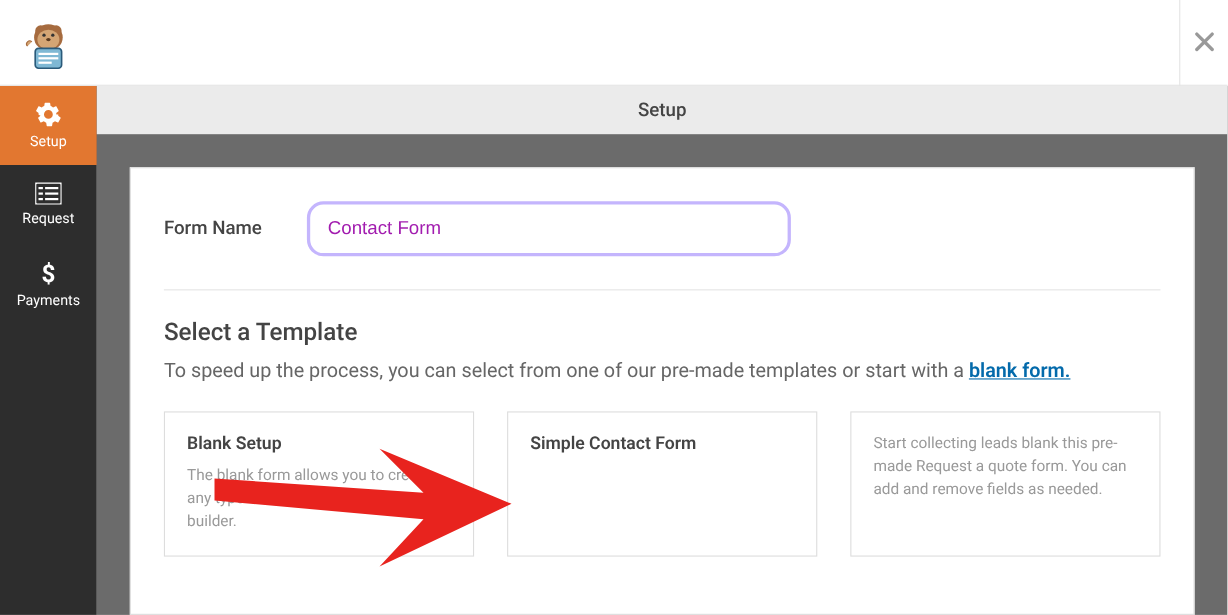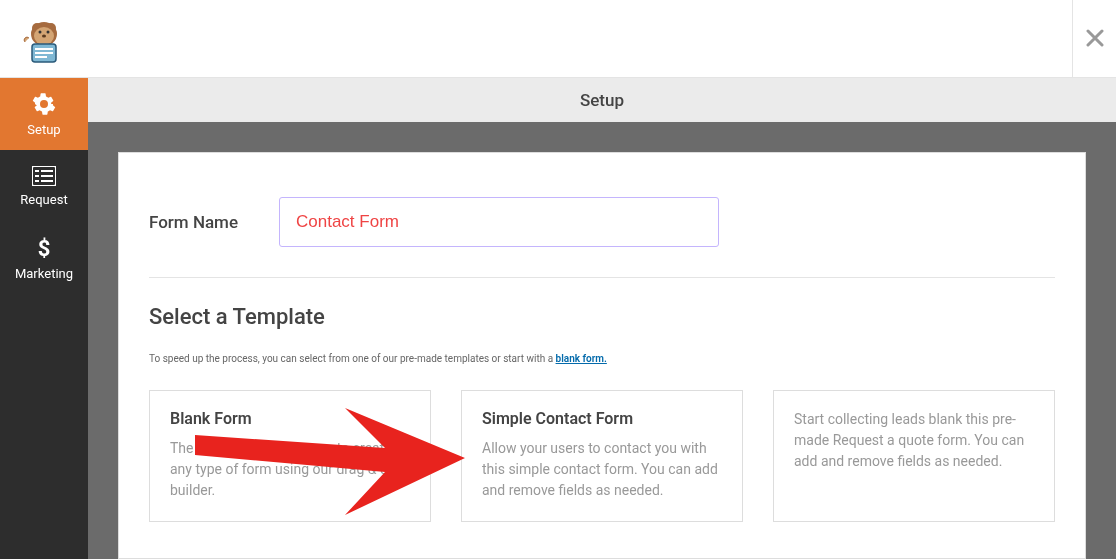--- a/index.html
+++ b/index.html
@@ -86,57 +86,57 @@
       color: #444;
       font-weight: 500;
     }
     .content-wrapper {
       flex: 1;
       padding: 30px 30px 0 30px;
       overflow: hidden;
     }
     .panel {
       background: #fff;
-      padding: 44px 30px 0 30px;
+      padding: 30px 30px 0 30px;
       height: 100%;
       border: 1px solid #ddd;
     }
     .form-name-row {
       display: flex;
       align-items: center;
       border-bottom: 1px solid #e4e4e4;
       padding-bottom: 30px;
       gap: 30px;
     }
     .form-name-label {
       font-size: 17px;
       color: #444;
       font-weight: 500;
       min-width: 100px;
     }
     .form-name-input {
       flex: 0 0 440px;
       height: 50px;
-      border: 1px solid #c4b5fd;
-      border-radius: 3px;
+      border: 3px solid #c4b5fd;
+      border-radius: 15px;
       padding: 0 16px;
       font-size: 17px;
-      color: #ef4444;
+      color: #a21caf;
     }
     .template-section {
       padding-top: 26px;
     }
     .template-title {
       font-size: 22px;
       color: #444;
       font-weight: 500;
-      margin-bottom: 24px;
+      margin-bottom: 12px;
     }
     .template-desc {
-      font-size: 10px;
+      font-size: 18px;
       color: #666;
       margin-bottom: 26px;
     }
     .template-desc a {
       color: #036aab;
       text-decoration: underline;
       font-weight: 600;
     }
     .template-grid {
       display: flex;
@@ -218,45 +218,44 @@
         </svg>
       </span>
       <span>Request</span>
     </div>
     <div class="sidebar-item">
       <span class="sidebar-icon">
         <svg width="16" height="24" viewBox="0 0 16 24" fill="#fff">
           <text x="8" y="20" font-size="22" font-weight="bold" text-anchor="middle" fill="#fff">$</text>
         </svg>
       </span>
-      <span>Marketing</span>
+      <span>Payments</span>
     </div>
   </div>
 
   <div class="main-area">
     <div class="page-header">Setup</div>
     <div class="content-wrapper">
       <div class="panel">
         <div class="form-name-row">
           <div class="form-name-label">Form Name</div>
           <input type="text" class="form-name-input" value="Contact Form" style="">
         </div>
         <div class="template-section">
           <div class="template-title">Select a Template</div>
           <div class="template-desc">
             <span>To speed up the process, you can select from one of our pre-made templates or start with a </span><a href="#">blank form.</a>
           </div>
           <div class="template-grid">
             <div class="template-card">
-              <div class="template-card-title">Blank Form</div>
+              <div class="template-card-title">Blank Setup</div>
               <div class="template-card-desc">The blank form allows you to create any type of form using our drag &amp; drop builder.</div>
             </div>
             <div class="template-card">
               <div class="template-card-title">Simple Contact Form</div>
-              <div class="template-card-desc">Allow your users to contact you with this simple contact form. You can add and remove fields as needed.</div>
             </div>
             <div class="template-card">
               <div class="template-card-desc">Start collecting leads blank this pre-made Request a quote form. You can add and remove fields as needed.</div>
             </div>
           </div>
         </div>
       </div>
     </div>
   </div>
 </div>

